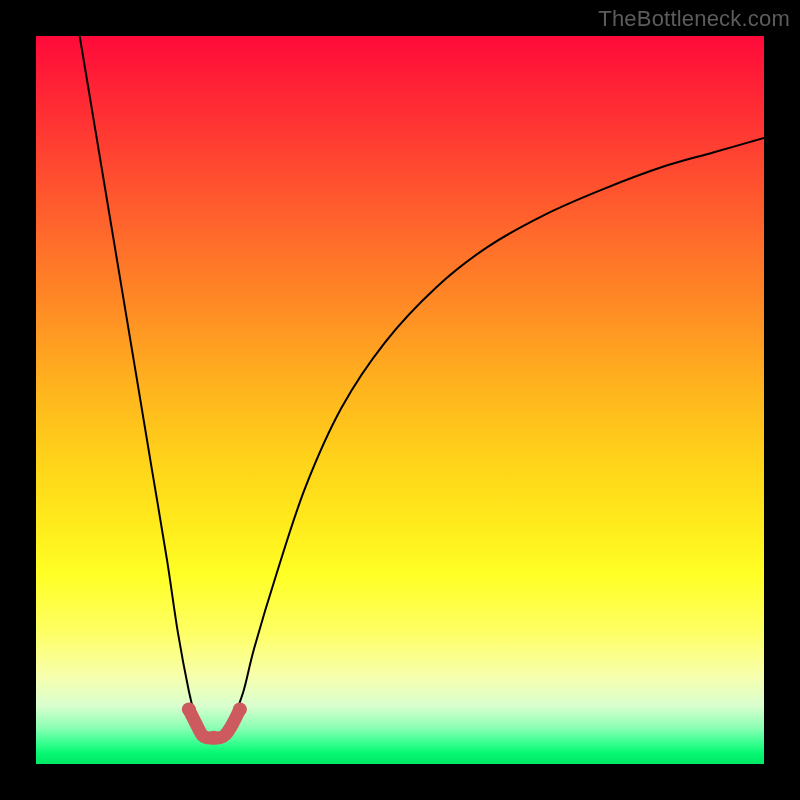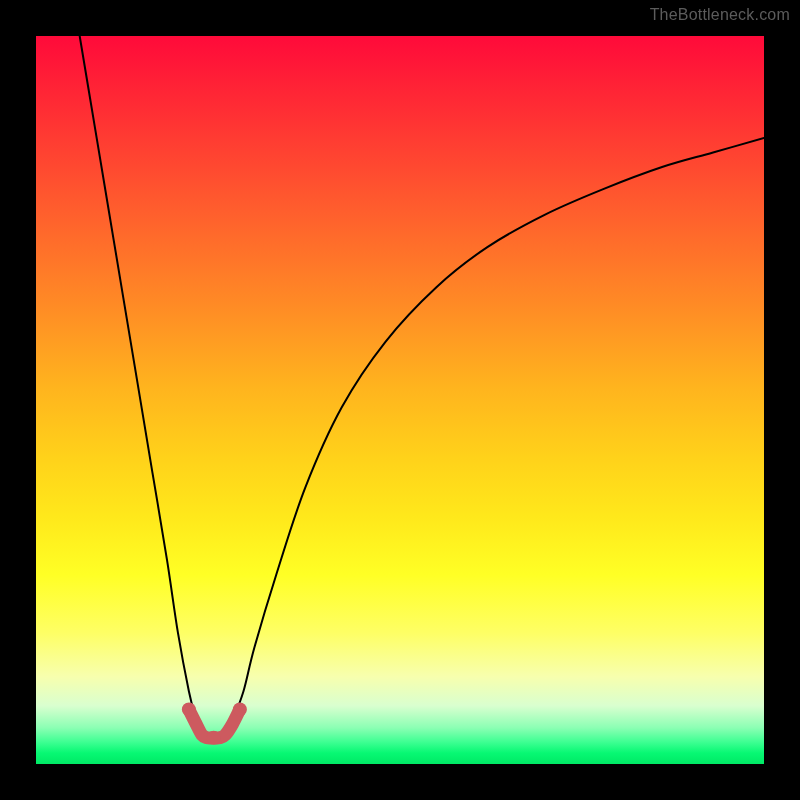--- a/index.html
+++ b/index.html
@@ -53,21 +53,21 @@
     position: absolute;
     left: 0; top: 0;
     width: 100%;
     height: 100%;
   }
   .watermark {
     position: absolute;
     top: 6px;
     right: 10px;
     color: #5c5c5c;
-    font-size: 16px;
+    font-size: 22px;
     letter-spacing: 0.2px;
     font-weight: 400;
   }
 </style>
 </head>
 <body>
 
 <div class="frame">
 
   <div class="plot">

